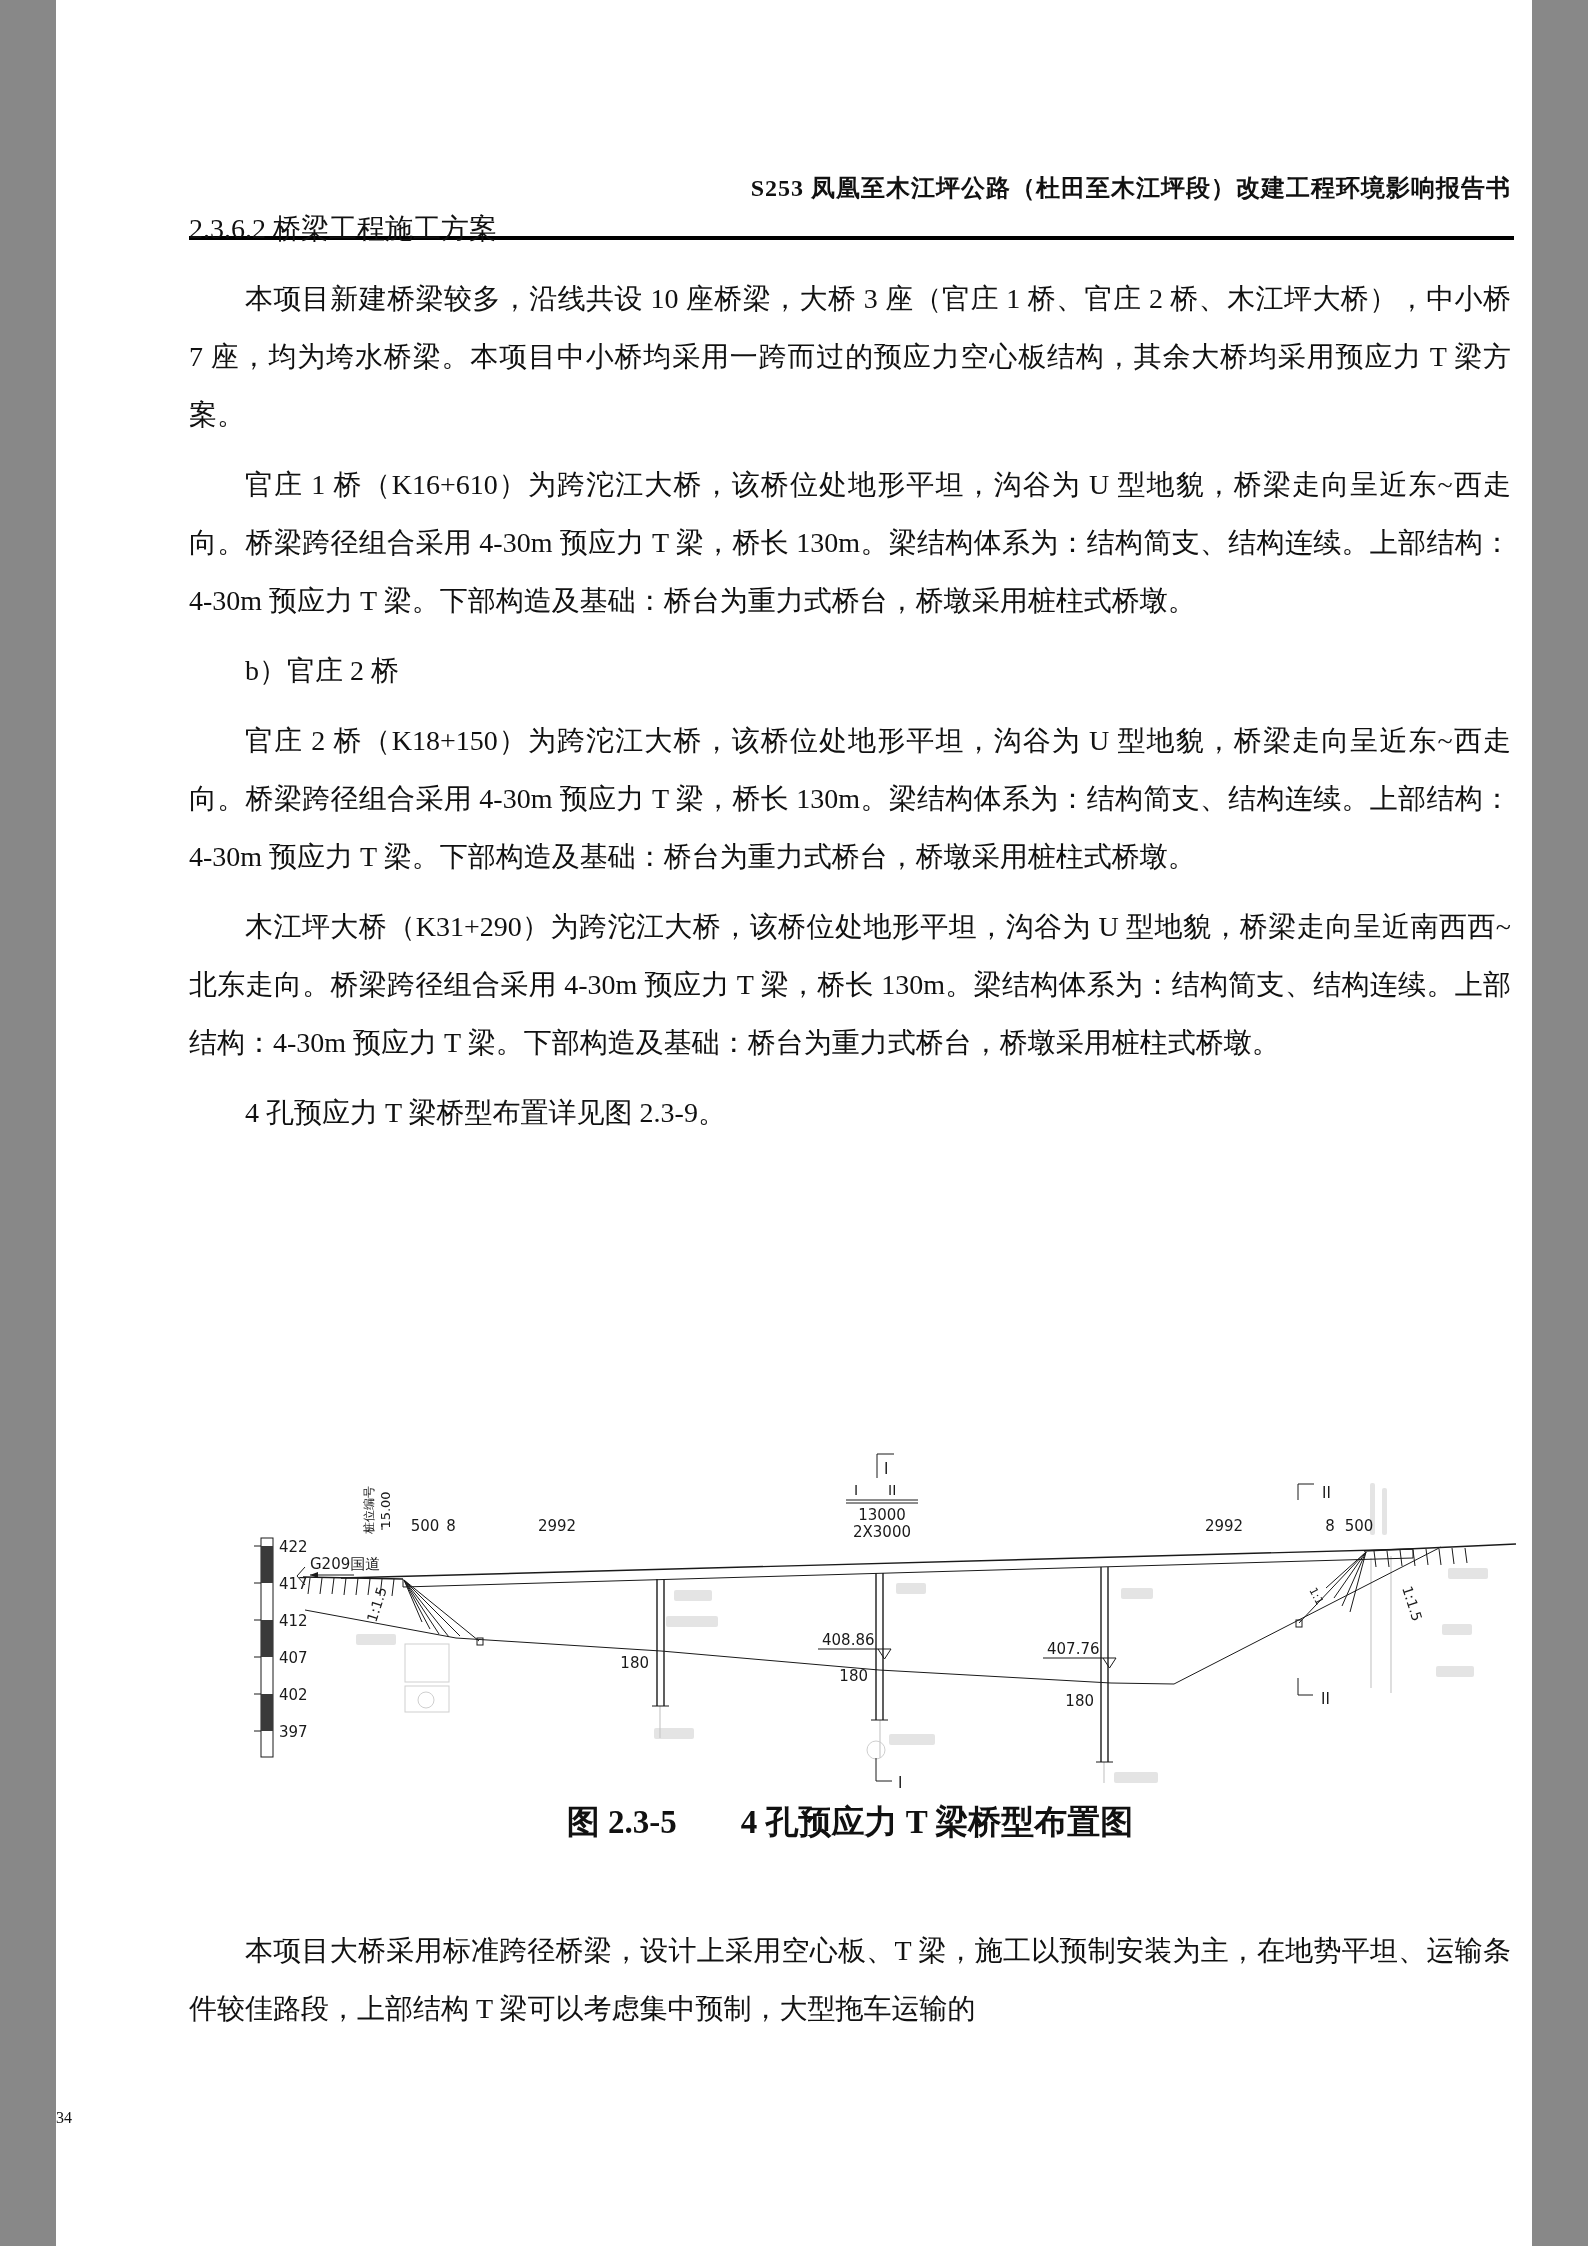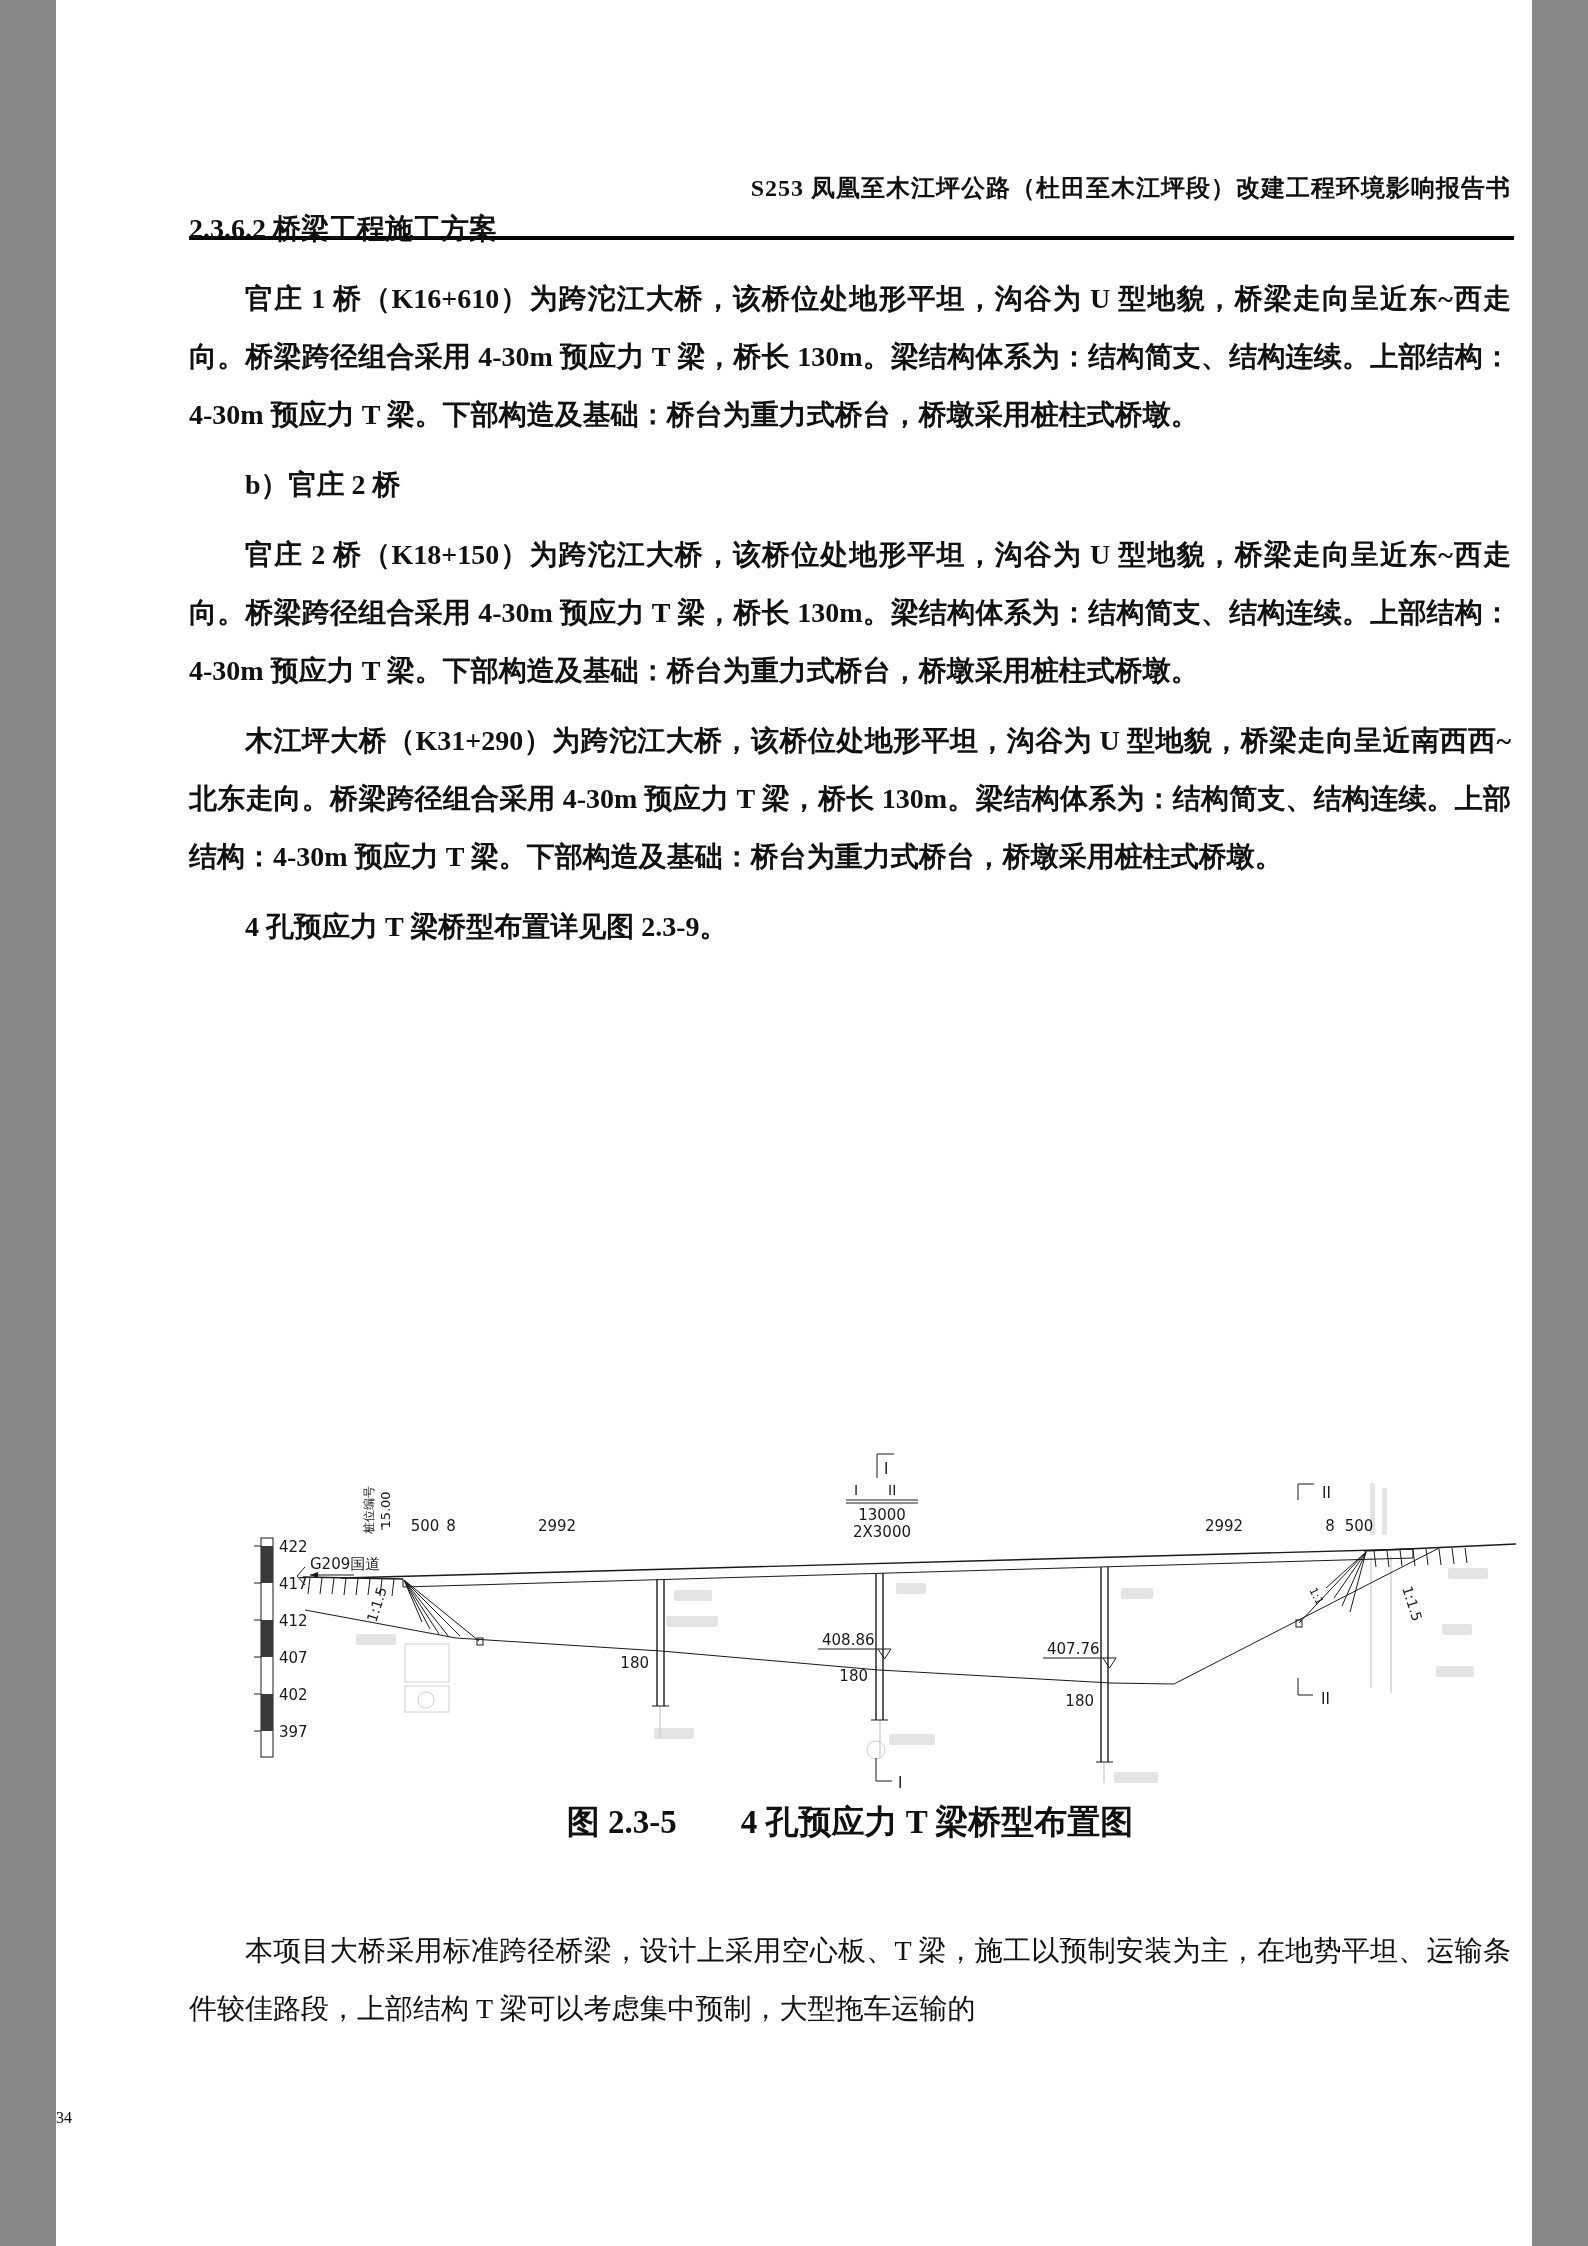--- a/index.html
+++ b/index.html
@@ -12,21 +12,21 @@
     position:absolute;top:172px;left:133px;width:1322px;
     text-align:right;font-size:24px;font-weight:bold;letter-spacing:1px;
   }
   .header-rule{
     position:absolute;top:236px;left:133px;width:1325px;height:4px;background:#000;
   }
   .body-text{
     position:absolute;top:200px;left:133px;width:1322px;
     font-size:28px;line-height:58px;
   }
-  .body-text p{margin:0 0 12px 0;text-align:justify;text-indent:56px;text-align-last:left;font-weight:bold;}
+  .body-text p{margin:0 0 12px 0;text-align:justify;text-indent:56px;text-align-last:left;}
   .body-text p.no-indent{text-indent:0;}
   .figure-wrap{position:absolute;top:1438px;left:150px;width:1310px;height:352px;}
   .figure-wrap svg{display:block;width:1310px;height:352px;}
   .fig-caption{
     position:absolute;top:1800px;left:0;width:1588px;text-align:center;
     font-size:33px;font-weight:bold;line-height:44px;
   }
   .fig-caption .gap{display:inline-block;width:64px;}
   .closing{
     position:absolute;top:1922px;left:133px;width:1322px;
@@ -48,20 +48,21 @@
 </head>
 <body>
 
 <div class="page">
 
   <div class="header-title">S253 凤凰至木江坪公路（杜田至木江坪段）改建工程环境影响报告书</div>
   <div class="header-rule"></div>
 
   <div class="body-text">
     <p class="no-indent">2.3.6.2  桥梁工程施工方案</p>
+    <p>本项目新建桥梁较多，沿线共设 10 座桥梁，大桥 3 座（官庄 1 桥、官庄 2 桥、木江坪大桥），中小桥 7 座，均为垮水桥梁。本项目中小桥均采用一跨而过的预应力空心板结构，其余大桥均采用预应力 T 梁方案。</p>
     <p>官庄 1 桥（K16+610）为跨沱江大桥，该桥位处地形平坦，沟谷为 U 型地貌，桥梁走向呈近东~西走向。桥梁跨径组合采用 4-30m 预应力 T 梁，桥长 130m。梁结构体系为：结构简支、结构连续。上部结构：4-30m 预应力 T 梁。下部构造及基础：桥台为重力式桥台，桥墩采用桩柱式桥墩。</p>
     <p>b）官庄 2 桥</p>
     <p>官庄 2 桥（K18+150）为跨沱江大桥，该桥位处地形平坦，沟谷为 U 型地貌，桥梁走向呈近东~西走向。桥梁跨径组合采用 4-30m 预应力 T 梁，桥长 130m。梁结构体系为：结构简支、结构连续。上部结构：4-30m 预应力 T 梁。下部构造及基础：桥台为重力式桥台，桥墩采用桩柱式桥墩。</p>
     <p>木江坪大桥（K31+290）为跨沱江大桥，该桥位处地形平坦，沟谷为 U 型地貌，桥梁走向呈近南西西~北东走向。桥梁跨径组合采用 4-30m 预应力 T 梁，桥长 130m。梁结构体系为：结构简支、结构连续。上部结构：4-30m 预应力 T 梁。下部构造及基础：桥台为重力式桥台，桥墩采用桩柱式桥墩。</p>
     <p>4 孔预应力 T 梁桥型布置详见图 2.3-9。</p>
   </div>
 
   <div class="figure-wrap">
     <svg viewBox="0 0 1310 352">
 

